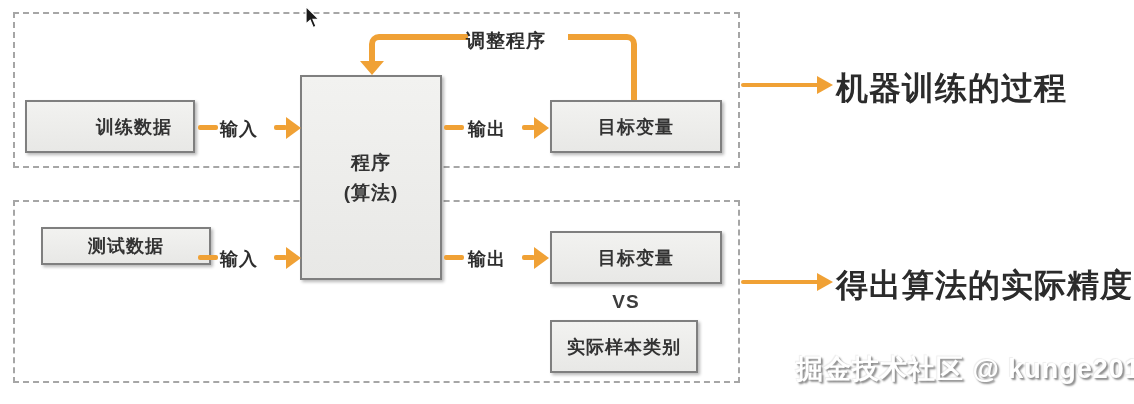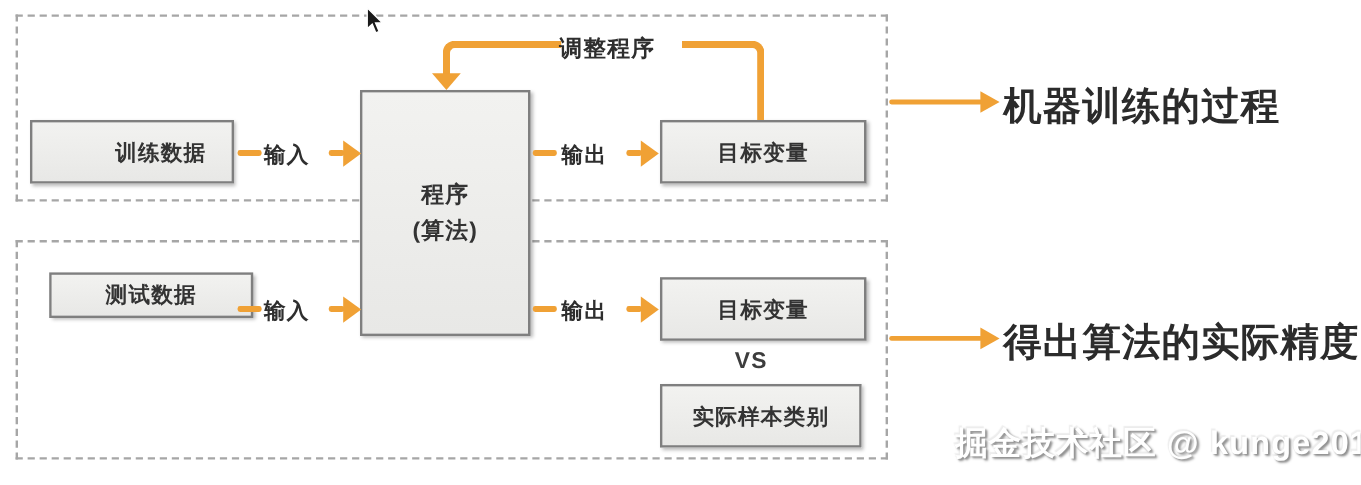--- a/index.html
+++ b/index.html
@@ -88,21 +88,21 @@
   </div>
 
   <div class="node" style="left:550px;top:100px;width:172px;height:53px;">
     <span>目标变量</span>
   </div>
 
   <div class="node" style="left:550px;top:231px;width:172px;height:53px;">
     <span>目标变量</span>
   </div>
 
-  <div class="node" style="left:550px;top:320px;width:168px;height:53px;">
+  <div class="node" style="left:550px;top:320px;width:148px;height:53px;">
     <span>实际样本类别</span>
   </div>
 
   <div class="hline" style="left:198px;top:125px;width:20px;"></div>
   <div class="flow-label" style="left:220px;top:117px;width:54px;">输入</div>
   <div class="hline" style="left:274px;top:125px;width:13px;"></div>
   <div class="head-right" style="left:286px;top:117px;"></div>
 
   <div class="hline" style="left:444px;top:125px;width:20px;"></div>
   <div class="flow-label" style="left:468px;top:117px;width:54px;">输出</div>

